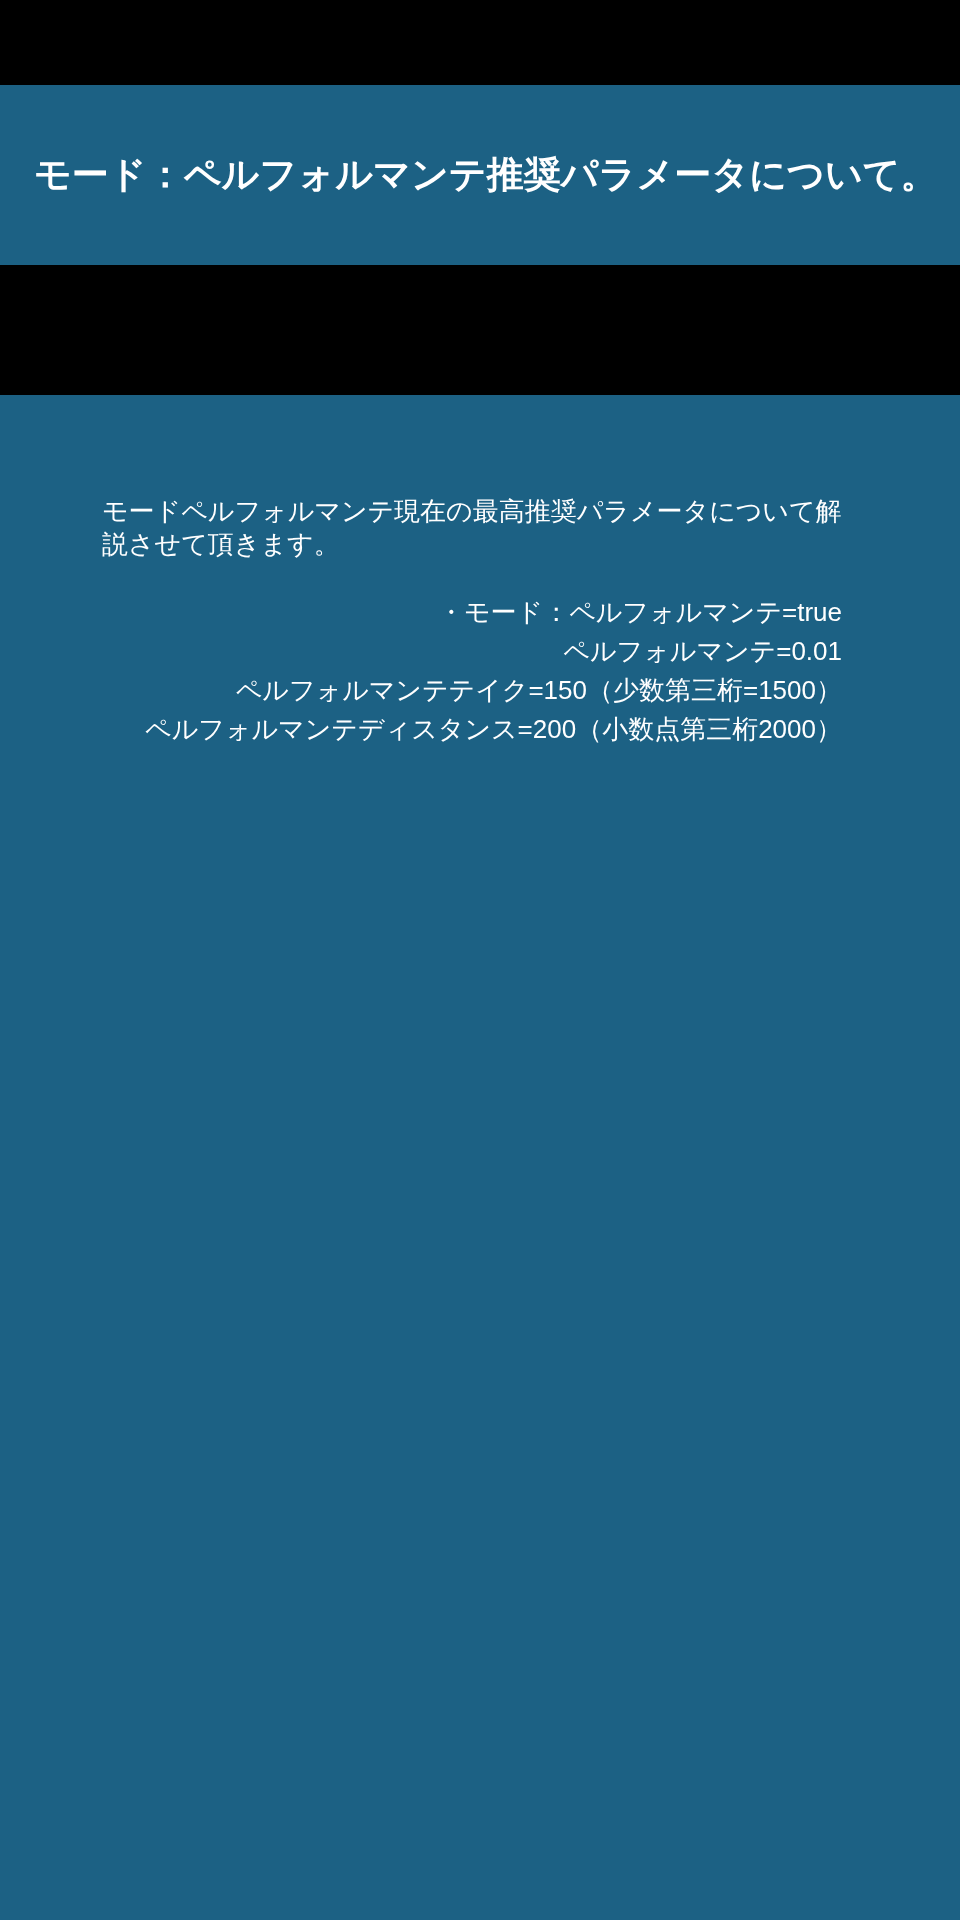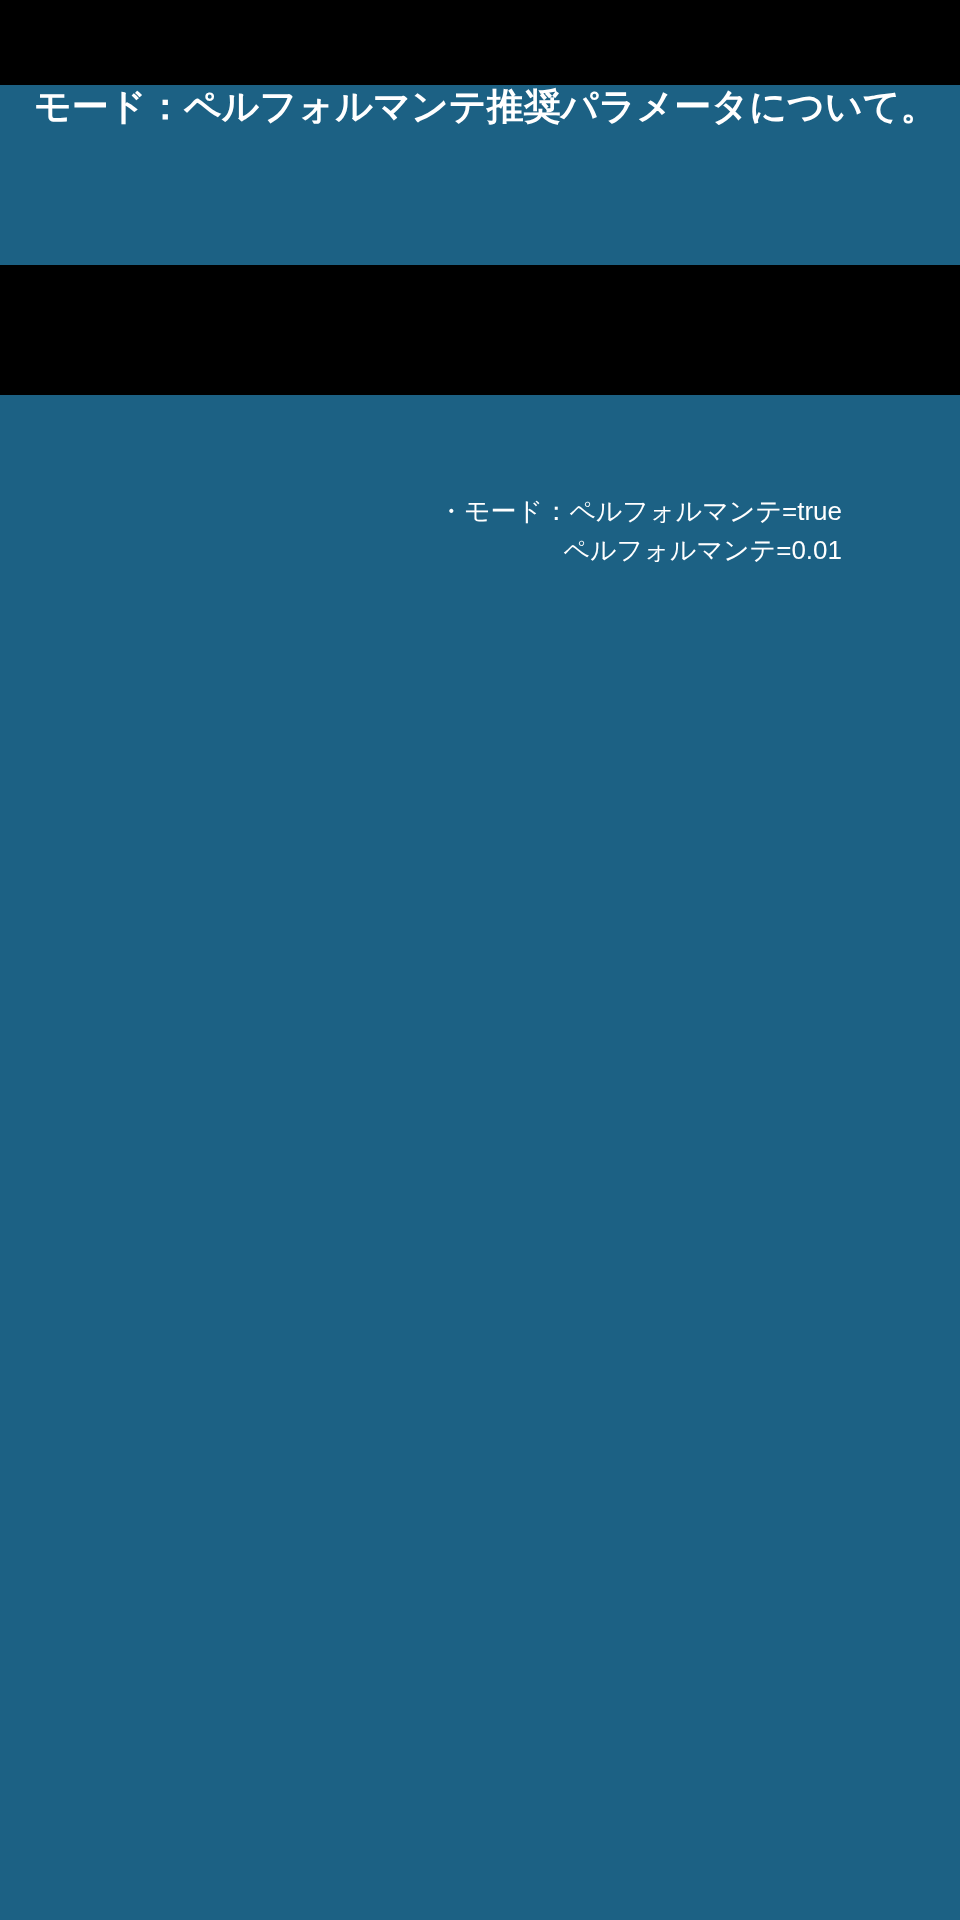--- a/index.html
+++ b/index.html
@@ -22,20 +22,21 @@
   
   .top-gap {
     height: 85px;
     background: #000000;
   }
   
   .title-banner {
     height: 180px;
     background: #1c6184;
     display: flex;
+    align-items: center;
     padding: 0 34px;
     box-sizing: border-box;
   }
   .title-text {
     color: #ffffff;
     font-size: 37px;
     font-weight: bold;
     letter-spacing: 0px;
     line-height: 1.2;
     white-space: nowrap;
@@ -81,20 +82,23 @@
   <div class="top-gap"></div>
 
   <div class="title-banner">
     <div class="title-text">モード：ペルフォルマンテ推奨パラメータについて。</div>
   </div>
 
   <div class="mid-gap"></div>
 
   <div class="body-panel">
     <div class="body-text">
+      <p class="para">モードペルフォルマンテ現在の最高推奨パラメータについて解説させて頂きます。</p>
       <ul class="list">
         <li>・モード：ペルフォルマンテ=true</li>
         <li>ペルフォルマンテ=0.01</li>
+        <li>ペルフォルマンテテイク=150（少数第三桁=1500）</li>
+        <li>ペルフォルマンテディスタンス=200（小数点第三桁2000）</li>
       </ul>
     </div>
   </div>
 
 </div>
 
 </body></html>

